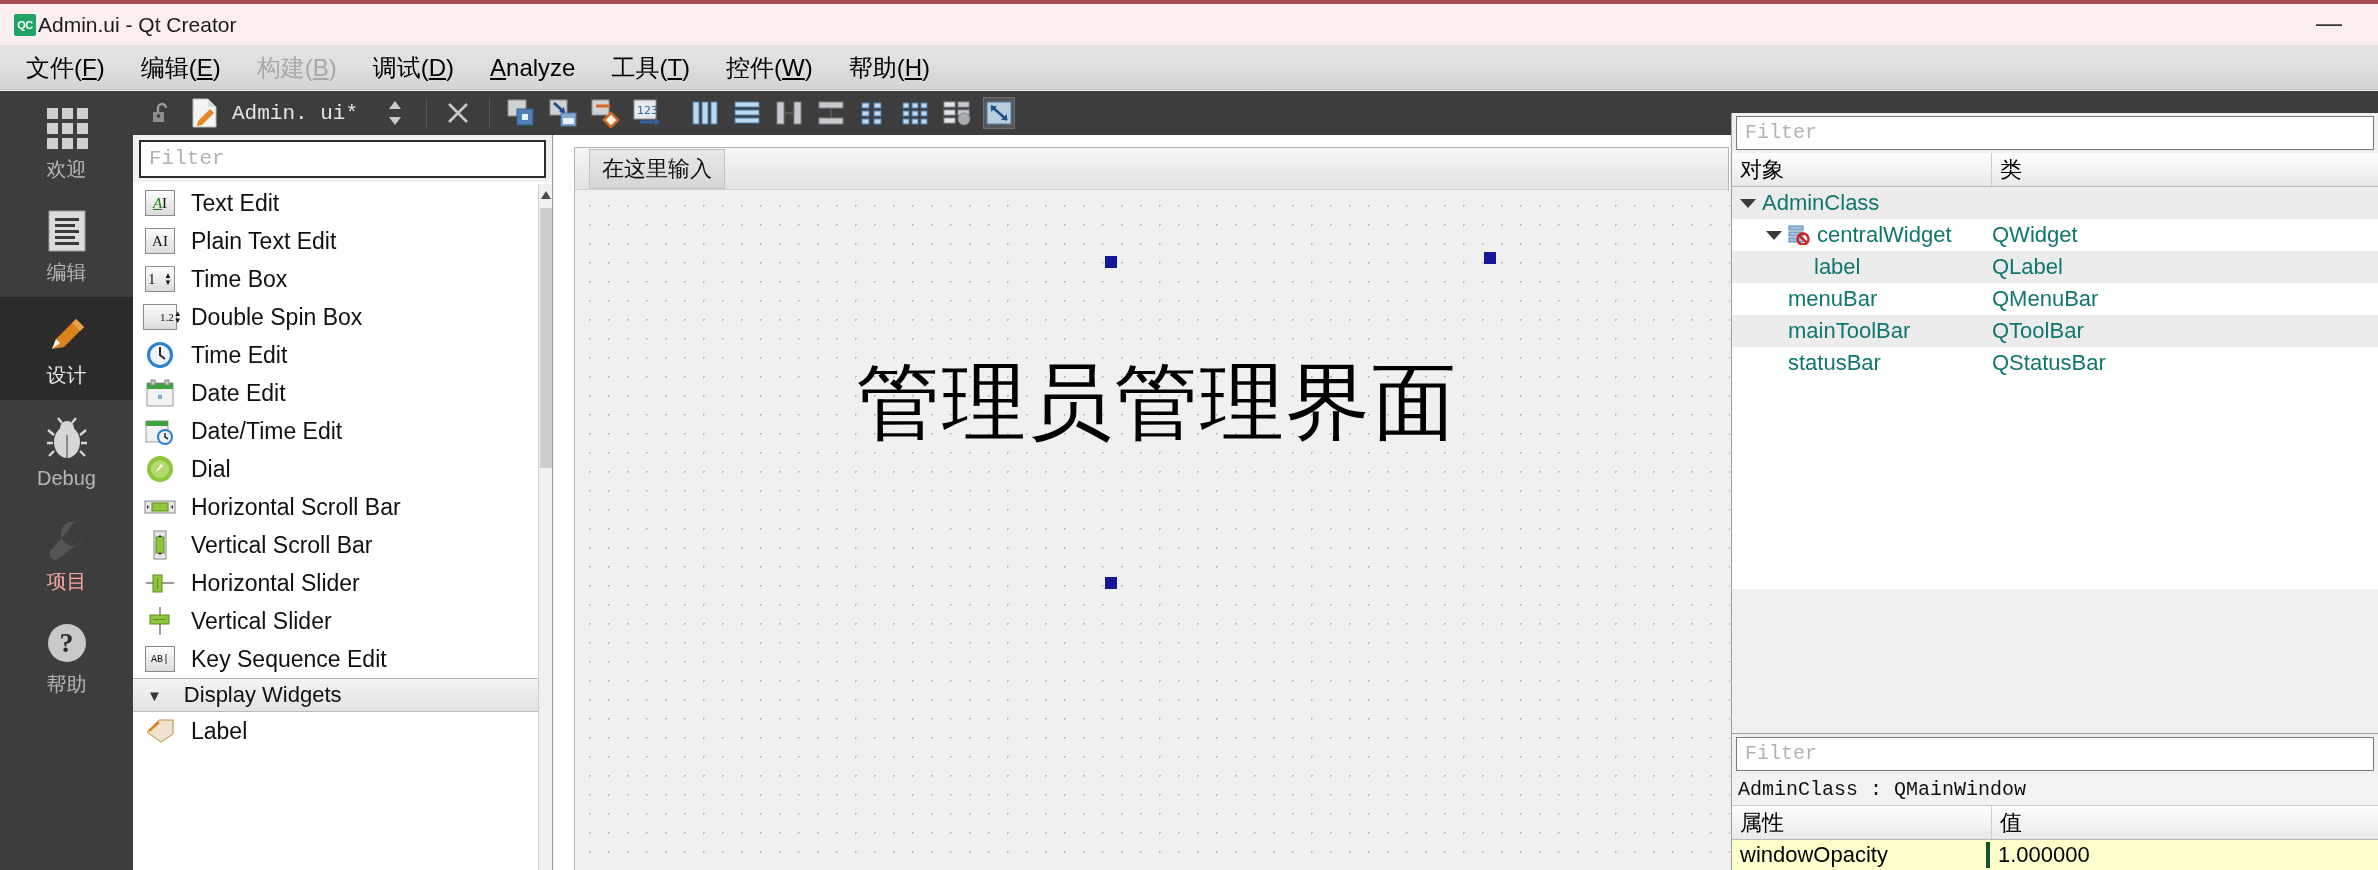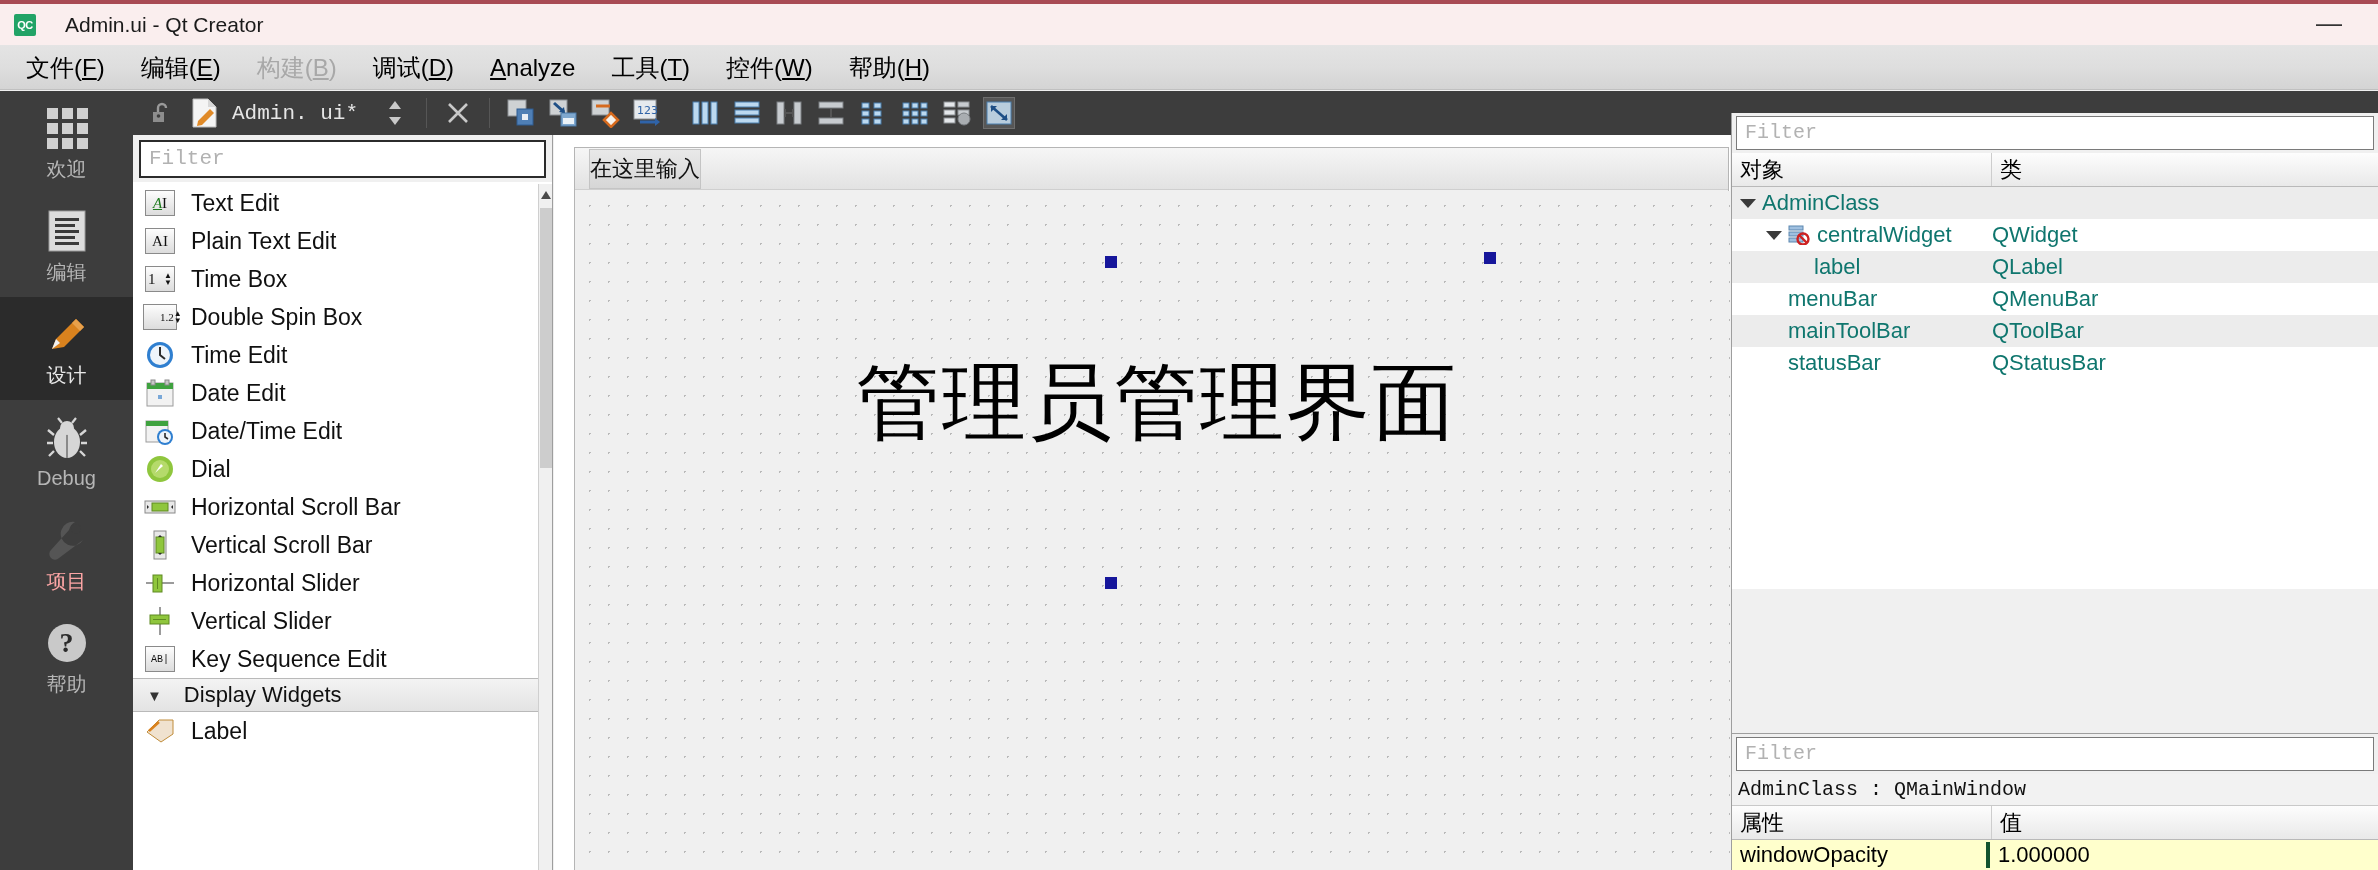--- a/index.html
+++ b/index.html
@@ -11,21 +11,21 @@
   }
 
   
   #titlebar {
     position: absolute; left: 0; top: 0; width: 2378px; height: 45px;
     background: #faeeee;
     border-top: 4px solid #a84a54;
     display: flex; align-items: center;
   }
   #app-icon {
-    width: 22px; height: 22px; margin-left: 14px; margin-right: 29px;
+    width: 22px; height: 22px; margin-left: 14px; margin-right: 2px;
     background: #21a366; border-radius: 2px;
     display: flex; align-items: center; justify-content: center;
     color: #ffffff; font-size: 11px; font-weight: bold;
     font-family: "Liberation Sans", sans-serif; letter-spacing: -0.5px;
   }
   #title-text { font-size: 21px; color: #1a1a1a; }
   #win-minimize {
     position: absolute; right: 36px; top: 8px;
     font-size: 26px; color: #333; line-height: 22px;
   }
@@ -141,21 +141,21 @@
   }
   #form-window {
     position: absolute; left: 20px; top: 12px; width: 1155px; height: 760px;
     background: #f0f0f0; border: 1px solid #b5b5b5;
   }
   #form-menubar {
     height: 42px; background: linear-gradient(180deg,#f6f6f6,#e2e2e2);
     border-bottom: 1px solid #cfcfcf; display: flex; align-items: center;
   }
   #type-here {
-    margin-left: 14px; padding: 4px 0; font-size: 22px; color: #111;
+    margin-left: 14px; padding: 4px 12px; font-size: 22px; color: #111;
     background: linear-gradient(180deg,#e9e9e9,#d6d6d6);
     border: 1px solid #c4c4c4;
   }
   #form-central {
     position: absolute; left: 0; top: 43px; width: 1155px; height: 717px;
     background-color: #f0f0f0;
     background-image: radial-gradient(#b9b9b9 1px, transparent 1px);
     background-size: 19px 19px;
     background-position: 5px 5px;
   }

